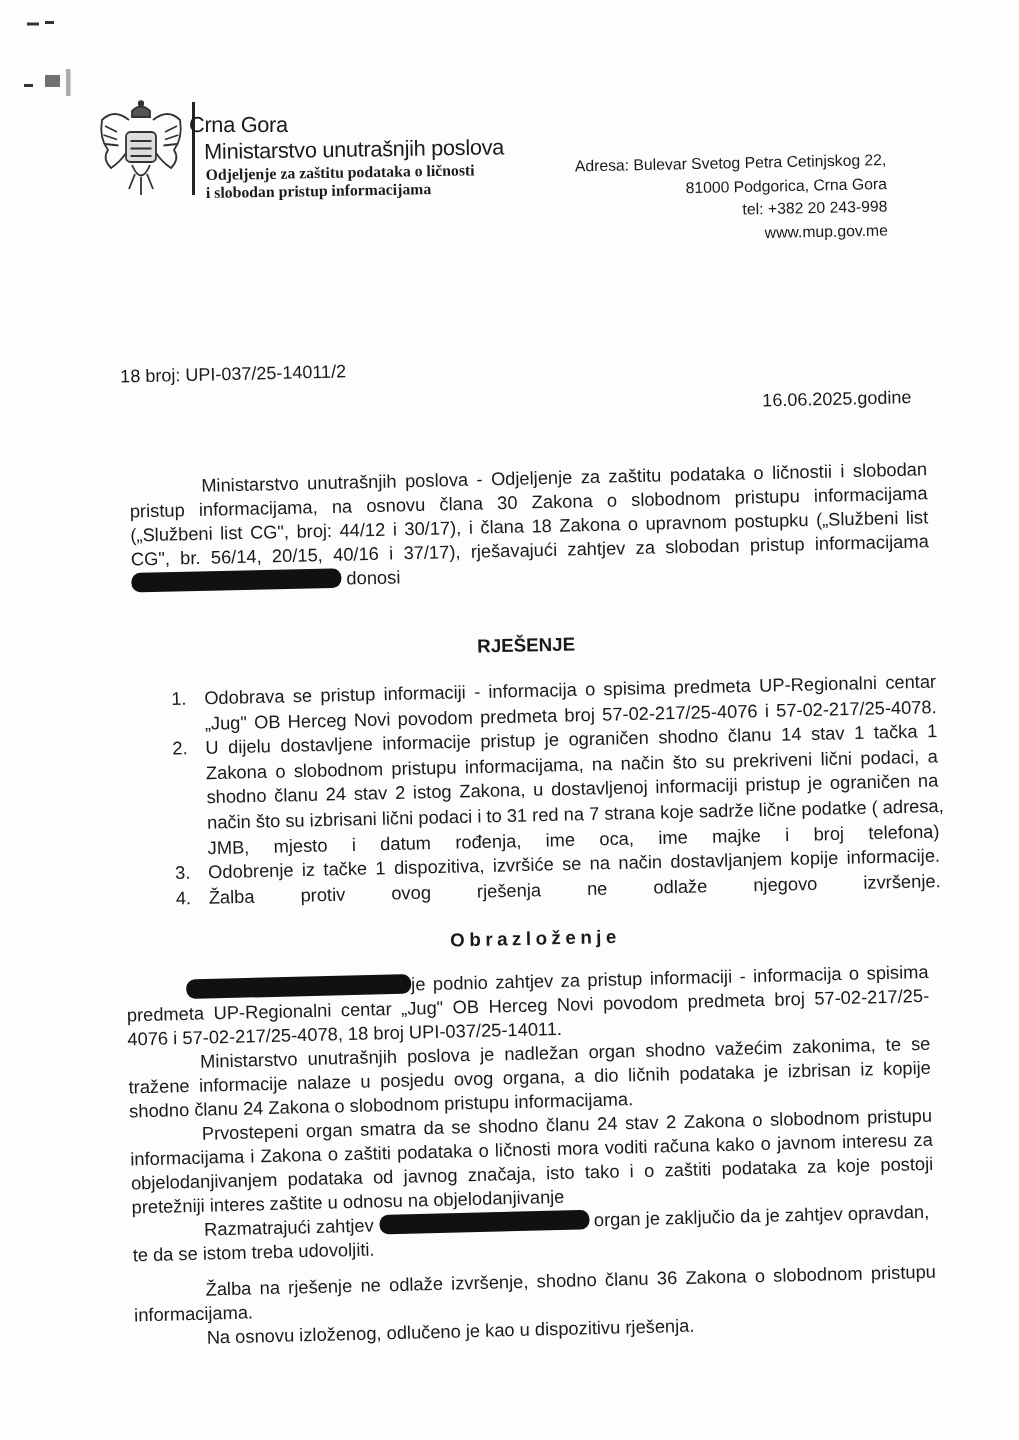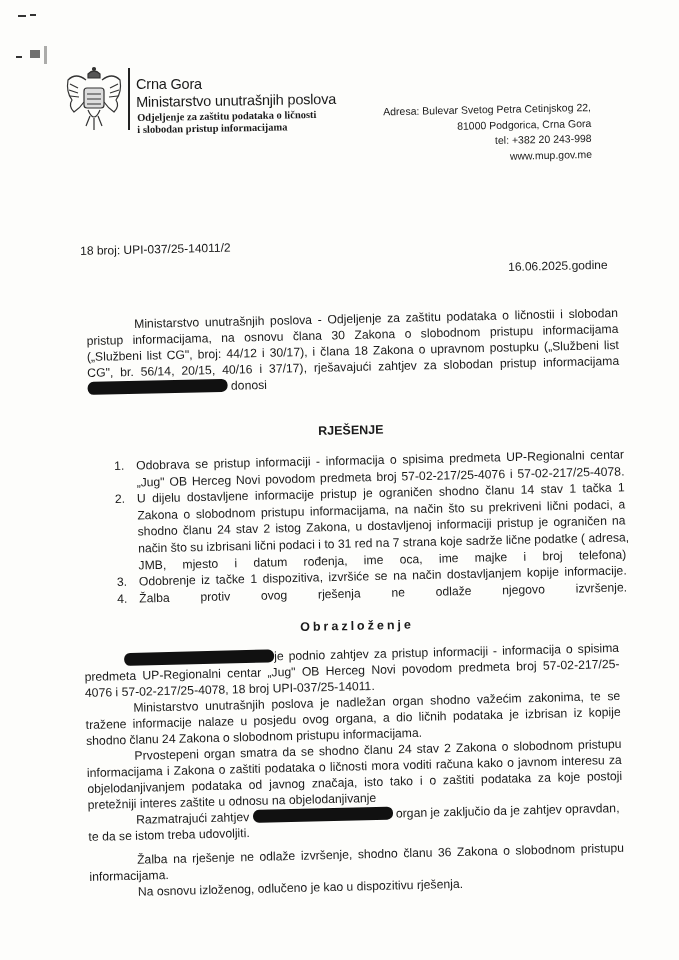--- a/index.html
+++ b/index.html
@@ -7,21 +7,21 @@
     width: 679px; height: 960px; overflow: hidden;
     background: #fdfdfb;
     font-family: "Liberation Sans", sans-serif;
     color: #1a1a1a;
     position: relative;
   }
   .page { position: absolute; left: 0; top: 0; width: 679px; height: 960px; }
   .speck { position: absolute; background: #333; }
   .emblem { position: absolute; left: 64px; top: 66px; width: 60px; height: 66px; }
   .vrule { position: absolute; left: 128px; top: 68px; width: 2px; height: 62px; background: #222; }
-  .hdr-country { position: absolute; left: 136px; top: 76px; font-size: 14.5px; letter-spacing: -0.2px; }
+  .hdr-country { position: absolute; left: 126px; top: 76px; font-size: 14.5px; letter-spacing: -0.2px; }
   .hdr-ministry { position: absolute; left: 136px; top: 94px; font-size: 14.5px; letter-spacing: -0.2px; transform: rotate(-0.9deg); transform-origin: left top; }
   .hdr-dept { position: absolute; left: 137px; top: 112px; font-family: "Liberation Serif", serif; font-weight: bold; font-size: 10.5px; line-height: 12px; transform: rotate(-1deg); transform-origin: left top; }
   .addr { position: absolute; right: 88px; top: 100px; font-size: 10.5px; line-height: 15.5px; text-align: right; transform: rotate(-1.2deg); transform-origin: right top; }
   .refno { position: absolute; left: 80px; top: 244px; font-size: 12px; transform: rotate(-1.3deg); transform-origin: left top; }
   .date { position: absolute; left: 508px; top: 260px; font-size: 12px; transform: rotate(-1.3deg); transform-origin: left top; }
   .body-block { position: absolute; left: 84px; width: 535px; font-size: 12.2px; line-height: 16px; text-align: justify; transform-origin: left top; }
   .line { display: block; white-space: nowrap; text-align-last: justify; }
   .line.last { text-align-last: left; }
   .indent { padding-left: 48px; }
   .redact { display: inline-block; background: #111; border-radius: 6px; height: 13px; vertical-align: -2px; }

